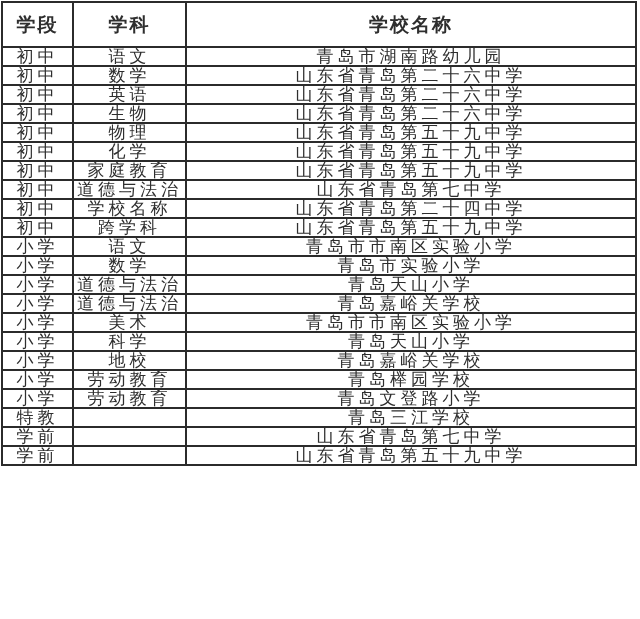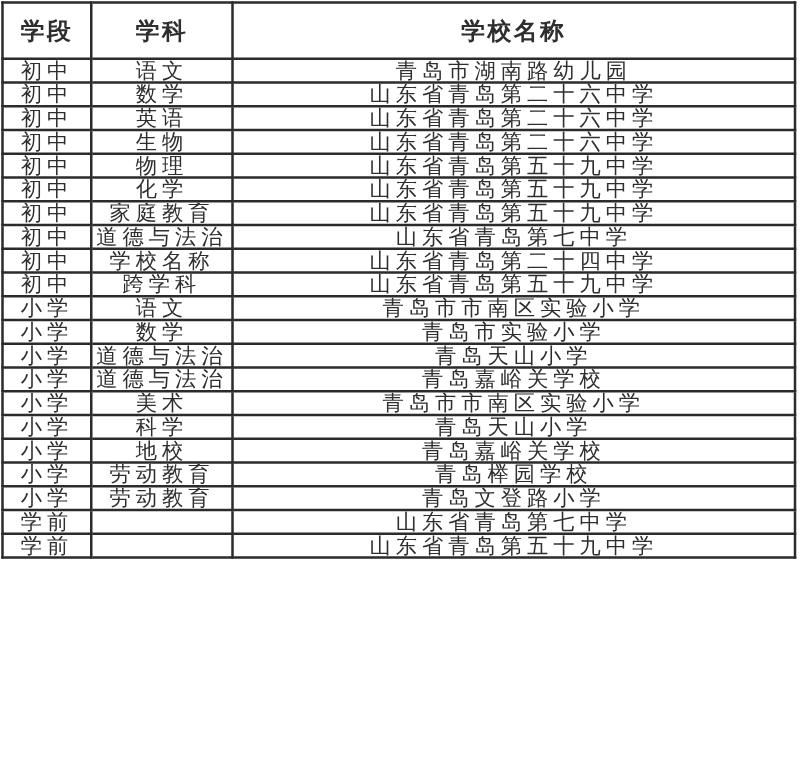--- a/index.html
+++ b/index.html
@@ -164,20 +164,25 @@
           <td>小学</td>
           <td>劳动教育</td>
           <td>青岛榉园学校</td>
         </tr>
         <tr>
           <td>小学</td>
           <td>劳动教育</td>
           <td>青岛文登路小学</td>
         </tr>
         <tr>
+          <td>特教</td>
+          <td></td>
+          <td>青岛三江学校</td>
+        </tr>
+        <tr>
           <td>学前</td>
           <td></td>
           <td>山东省青岛第七中学</td>
         </tr>
         <tr>
           <td>学前</td>
           <td></td>
           <td>山东省青岛第五十九中学</td>
         </tr>
       </tbody>

